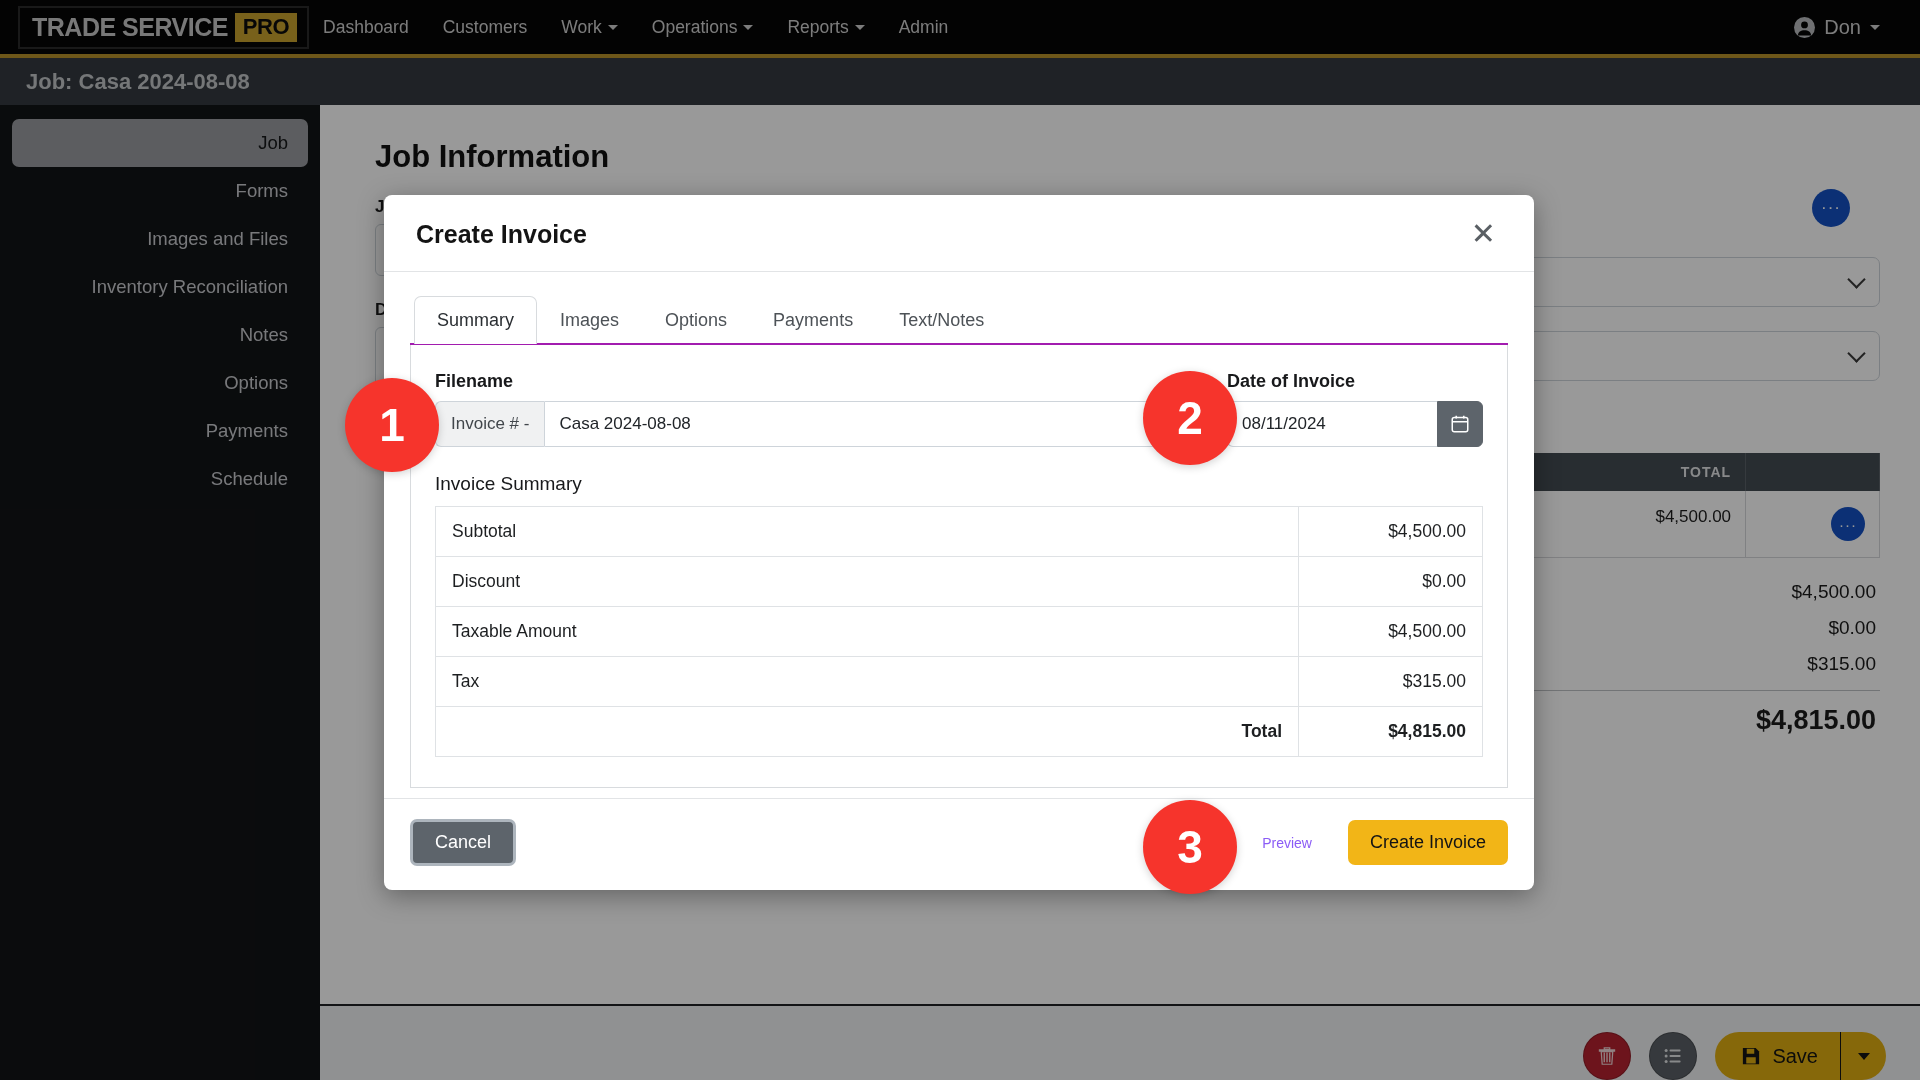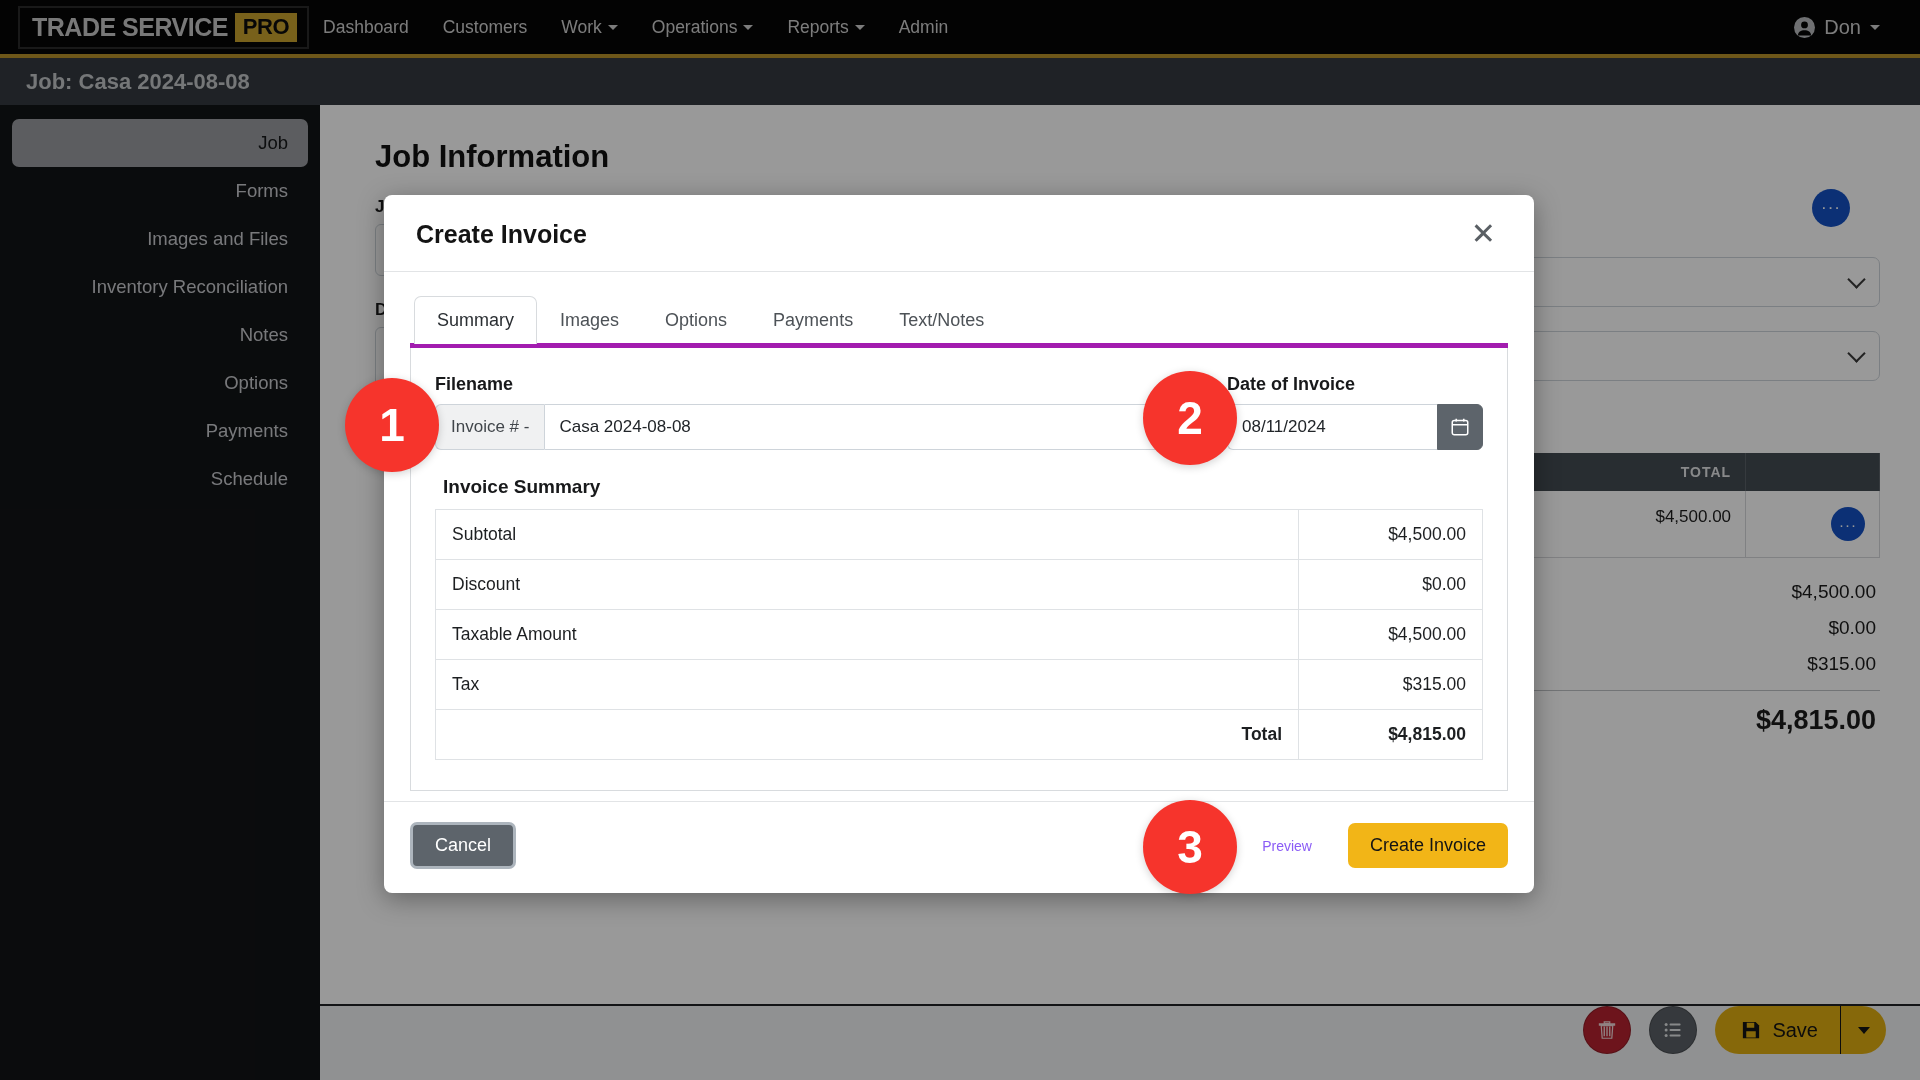--- a/index.html
+++ b/index.html
@@ -155,21 +155,21 @@
   .tot-link { color: #1451c4; font-weight: bold; display: flex; align-items: center; gap: 8px; cursor: pointer; }
   .tri-down { width: 0; height: 0; border-left: 7px solid transparent; border-right: 7px solid transparent; border-top: 9px solid #1451c4; }
   .tot-val { color: #1b1b1b; }
   .tot-final { border-top: 1px solid #bfc2c5; margin-top: 8px; padding-top: 14px; }
   .tot-final .tot-label, .tot-final .tot-val { font-size: 27px; font-weight: bold; }
 
   
   .actionbar {
     position: absolute; left: 320px; right: 0; bottom: 0; height: 76px;
     background: #f1f2f3; border-top: 2px solid #202225;
-    display: flex; align-items: flex-start; justify-content: flex-end;
+    display: flex; align-items: flex-end; justify-content: flex-end;
     gap: 18px; padding-right: 34px; z-index: 3;
   }
   .circ-btn {
     width: 48px; height: 48px; border-radius: 24px; border: 1px solid #0003;
     display: flex; align-items: center; justify-content: center; cursor: pointer;
   }
   .circ-red { background: #b6222f; }
   .circ-gray { background: #5b6066; }
   .save-group { display: flex; align-items: stretch; height: 48px; }
   .save-btn {
@@ -204,21 +204,21 @@
     padding: 24px 32px 22px 32px;
     border-bottom: 1px solid #e2e4e6;
   }
   .modal-title { font-size: 25px; font-weight: bold; color: #141414; }
   .modal-close {
     background: none; border: none; cursor: pointer;
     font-size: 30px; color: #5a5f64; line-height: 1; padding: 0 6px;
   }
   .modal-body { padding: 24px 26px 10px 26px; }
 
-  .tabs { display: flex; align-items: flex-start; border-bottom: 5px solid #a21caf; padding-left: 4px; }
+  .tabs { display: flex; align-items: flex-start; border-bottom: 2px solid #a21caf; padding-left: 4px; }
   .tab {
     font-size: 18px; color: #4d5257; padding: 13px 22px;
     cursor: pointer; border: 1px solid transparent; border-bottom: none;
     border-radius: 7px 7px 0 0; margin-bottom: -1px; background: transparent;
   }
   .tab.active { background: #fff; border-color: #d8dbde; color: #2b2f33; }
 
   .panel {
     border: 1px solid #d8dbde; border-top: none;
     padding: 26px 24px 30px 24px;
@@ -244,21 +244,21 @@
     flex: 1; border: 1px solid #ced4da; border-right: none;
     border-radius: 6px 0 0 6px; font-size: 17px; color: #212529;
     padding: 0 14px; font-family: "Liberation Sans", sans-serif; outline: none; min-width: 0;
   }
   .date-btn {
     width: 46px; background: #5d646b; border: 1px solid #5d646b;
     border-radius: 0 6px 6px 0; cursor: pointer;
     display: flex; align-items: center; justify-content: center;
   }
 
-  .sum-title { font-size: 19px; font-weight: bold; color: #18191b; margin: 26px 0 11px 8px; }
+  .sum-title { font-size: 19px; font-weight: normal; color: #18191b; margin: 26px 0 11px 0; }
   table.summary { width: 100%; border-collapse: collapse; }
   table.summary td {
     border: 1px solid #dfe2e5; padding: 14px 16px;
     font-size: 17.5px; color: #1d1f21;
   }
   table.summary td.val { text-align: right; width: 184px; }
   table.summary tr.total-row td { font-weight: bold; }
   table.summary tr.total-row td.lbl { text-align: right; border-right: 1px solid #dfe2e5; }
 
   .modal-foot {

